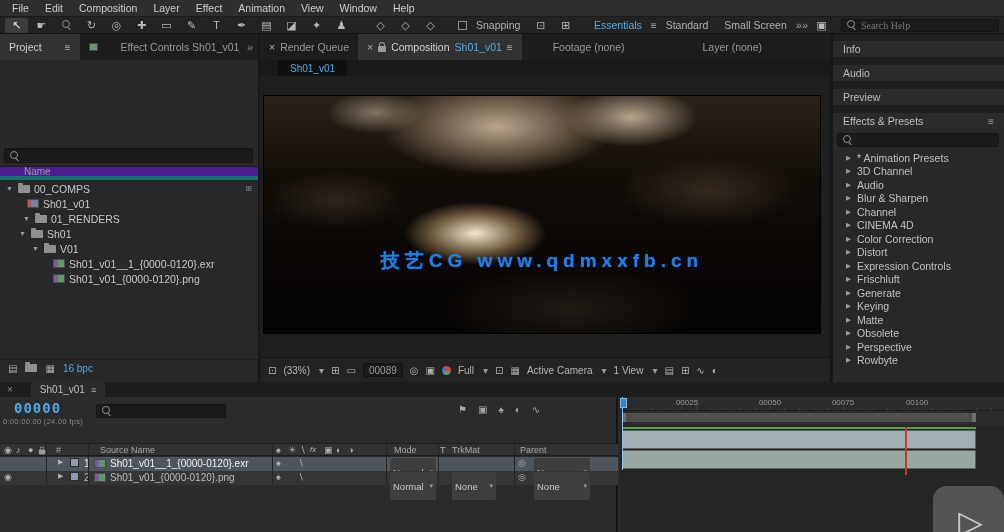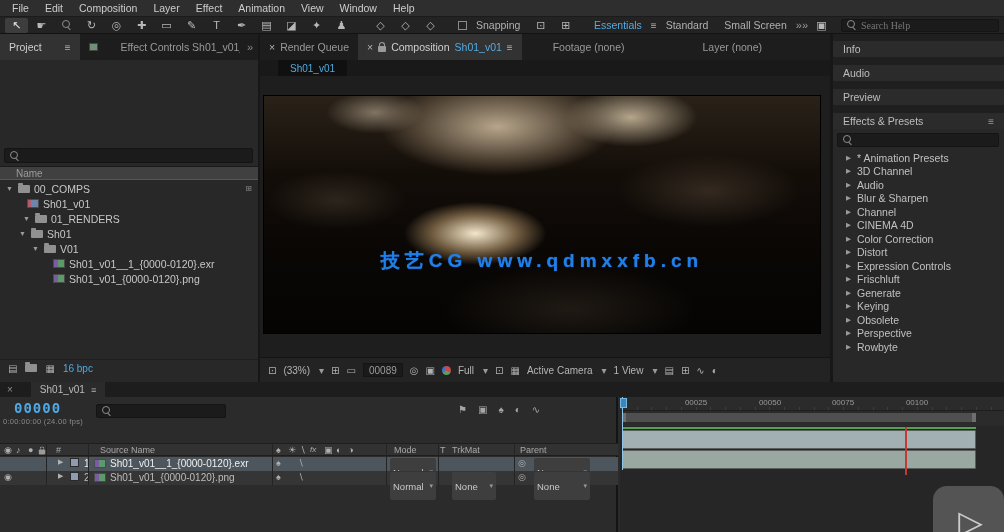--- a/index.html
+++ b/index.html
@@ -52,21 +52,21 @@
   #help-search{width:158px;height:13px;margin-left:6px}
 
   
   #project-panel{position:absolute;left:0;top:34px;width:258px;height:348px;background:#282828}
   .ptabbar{position:absolute;left:0;top:0;width:100%;height:26px;background:#1d1d1d;display:flex;align-items:stretch}
   .ptab{display:flex;align-items:center;gap:23px;padding:0 9px;font-size:10.5px;color:#999;white-space:nowrap;overflow:hidden}
   .ptab.active{background:#323232;color:#cfcfcf}
   .ptab-overflow{margin-left:auto;color:#8b8b8b;padding:0 5px;display:flex;align-items:center}
 
   #proj-search{position:absolute;left:4px;top:114px;right:5px;height:15px}
-  #name-header{position:absolute;left:0;top:132px;width:100%;height:14px;background:#404040;border-top:1px solid #1a1a1a;border-bottom:1px solid #0f766e;display:flex;align-items:center;padding-left:16px;color:#9c9c9c;font-size:10px}
+  #name-header{position:absolute;left:0;top:132px;width:100%;height:14px;background:#4c1d95;border-top:1px solid #1a1a1a;border-bottom:4px solid #0f766e;display:flex;align-items:center;padding-left:24px;color:#9c9c9c;font-size:10px}
   #proj-tree{position:absolute;left:0;top:147px;width:100%}
   .prow{height:15px;display:flex;align-items:center;gap:4px;font-size:10.5px;color:#c8c8c8;padding-right:6px}
   .prow .twirl{font-size:7px;color:#9a9a9a;width:9px;flex:none}
   .usage{margin-left:auto;font-size:8px;color:#8a8a8a}
   #bpc-bar{position:absolute;left:0;bottom:6px;width:100%;height:17px;background:#282828;border-top:1px solid #1f1f1f;display:flex;align-items:center;gap:8px;padding:0 8px}
   #bpc-bar .gi{font-size:10px}
   .bpc{color:#4fa9e2;font-size:10px}
 
   
   #viewer-panel{position:absolute;left:260px;top:34px;width:570px;height:348px;background:#1e1e1e}
@@ -387,20 +387,24 @@
         <div class="fxrow">
             <span class="arr gi gi-twirlR"></span>
             <span>Generate</span>
           </div>
         <div class="fxrow">
             <span class="arr gi gi-twirlR"></span>
             <span>Keying</span>
           </div>
         <div class="fxrow">
             <span class="arr gi gi-twirlR"></span>
+            <span>Matte</span>
+          </div>
+        <div class="fxrow">
+            <span class="arr gi gi-twirlR"></span>
             <span>Obsolete</span>
           </div>
         <div class="fxrow">
             <span class="arr gi gi-twirlR"></span>
             <span>Perspective</span>
           </div>
         <div class="fxrow">
             <span class="arr gi gi-twirlR"></span>
             <span>Rowbyte</span>
           </div>
@@ -500,21 +504,21 @@
       <div class="vln" style="left:46px"></div>
       <div class="vln" style="left:88px"></div>
       <div class="vln" style="left:272px"></div>
       <div class="vln" style="left:386px"></div>
       <div class="vln" style="left:438px"></div>
       <div class="vln" style="left:514px"></div>
     </div>
 
     <div id="tl-right">
       <div id="tl-ruler">
-        <span class="ruler-label" style="left:76px">00025</span>
+        <span class="ruler-label" style="left:67px">00025</span>
         <span class="ruler-label" style="left:150px">00050</span>
         <span class="ruler-label" style="left:223px">00075</span>
         <span class="ruler-label" style="left:297px">00100</span>
       </div>
       <div id="workarea"></div>
       <div id="track-area">
         <div id="green-line"></div>
         <div class="layer-bar" id="bar-1"></div>
         <div class="layer-bar" id="bar-2"></div>
         <div id="red-marker"></div>

